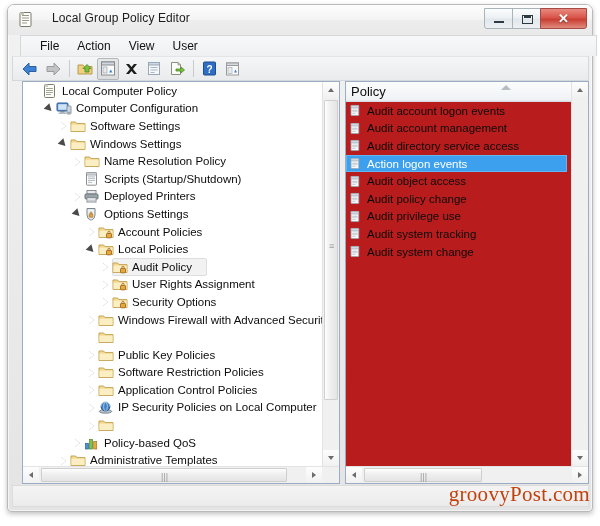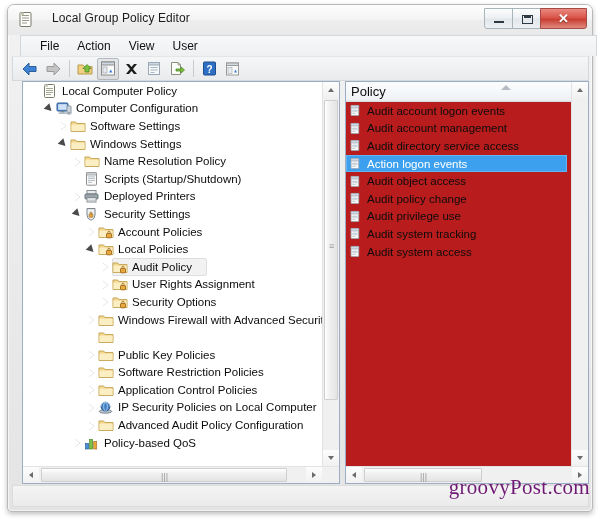--- a/index.html
+++ b/index.html
@@ -374,24 +374,24 @@
     width: 577px;
     height: 22px;
     background: linear-gradient(180deg, #f4f4f4 0%, #ebebeb 100%);
     border: 1px solid #dcdcdc;
     box-sizing: border-box;
   }
 
   .watermark {
     position: absolute;
     right: 10px;
-    bottom: 26px;
+    bottom: 19px;
     font-family: "Liberation Serif", serif;
     font-size: 21px;
-    color: #701a75;
+    color: #c2410c;
     letter-spacing: .3px;
     white-space: nowrap;
   }
 </style>
 </head>
 <body>
 
 <div id="screen">
 
   <div class="window">
@@ -593,21 +593,21 @@
               </div>
               <div class="trow">
                 <div style="width: 48px; min-width: 48px;"></div>
                 <div class="exp expanded"></div>
                 <div class="ticon"><svg width="16" height="14" viewBox="0 0 16 14">
                     <path d="M3 1.5 L11 1.5 L11 8 Q11 12 7 13.2 Q3 12 3 8 Z" fill="#cfd6dd" stroke="#7c848c"></path>
                     <path d="M3.8 2.3 L10.2 2.3 L10.2 8 Q10.2 11.3 7 12.4 Q3.8 11.3 3.8 8 Z" fill="#eef1f4"></path>
                     <rect x="5.2" y="7" width="3.6" height="3.2" rx="0.5" fill="#e8a83c" stroke="#a9742a" stroke-width="0.8"></rect>
                     <path d="M6.1 7 L6.1 6 A0.9 0.9 0 0 1 7.9 6 L7.9 7" fill="none" stroke="#a9742a" stroke-width="0.9"></path>
                   </svg></div>
-                <span class="tlabel">Security Settings</span>
+                <span class="tlabel">Options Settings</span>
               </div>
               <div class="trow">
                 <div style="width: 62px; min-width: 62px;"></div>
                 <div class="exp collapsed"></div>
                 <div class="ticon"><svg width="16" height="14" viewBox="0 0 16 14">
                     <path d="M1 3 L5.6 3 L7 4.6 L15 4.6 L15 12.5 L1 12.5 Z" fill="#f4d88f" stroke="#c4a556"></path>
                     <path d="M1.4 5.6 L14.6 5.6 L14.6 12.1 L1.4 12.1 Z" fill="#fbeec2"></path>
                     <rect x="8.5" y="8.5" width="5" height="4.3" rx="0.6" fill="#e8a83c" stroke="#a9742a"></rect>
                     <path d="M9.9 8.5 L9.9 7.3 A1.1 1.1 0 0 1 12.1 7.3 L12.1 8.5" fill="none" stroke="#a9742a" stroke-width="1"></path>
                   </svg></div>
@@ -719,31 +719,40 @@
                 <span class="tlabel">IP Security Policies on Local Computer</span>
               </div>
               <div class="trow">
                 <div style="width: 62px; min-width: 62px;"></div>
                 <div class="exp collapsed"></div>
                 <div class="ticon"><svg width="16" height="14" viewBox="0 0 16 14">
                     <path d="M1 3 L5.6 3 L7 4.6 L15 4.6 L15 12.5 L1 12.5 Z" fill="#f6dc9a" stroke="#c2a košti"></path>
                     <path d="M1 3 L5.6 3 L7 4.6 L15 4.6 L15 12.5 L1 12.5 Z" fill="#f4d88f" stroke="#c4a556"></path>
                     <path d="M1.4 5.6 L14.6 5.6 L14.6 12.1 L1.4 12.1 Z" fill="#fbeec2"></path>
                   </svg></div>
-                <span class="tlabel">Advanced Audit Policy Configuration</span>
               </div>
               <div class="trow">
                 <div style="width: 48px; min-width: 48px;"></div>
                 <div class="exp collapsed"></div>
                 <div class="ticon"><svg width="16" height="14" viewBox="0 0 16 14">
                     <rect x="1.5" y="7.5" width="3" height="5.5" fill="#4a90d9" stroke="#2b6099" stroke-width="0.7"></rect>
                     <rect x="5.6" y="3.5" width="3" height="9.5" fill="#7cc24a" stroke="#4d8a28" stroke-width="0.7"></rect>
                     <rect x="9.7" y="5.5" width="3" height="7.5" fill="#e8a83c" stroke="#a9742a" stroke-width="0.7"></rect>
                   </svg></div>
                 <span class="tlabel">Policy-based QoS</span>
+              </div>
+              <div class="trow">
+                <div style="width: 34px; min-width: 34px;"></div>
+                <div class="exp collapsed"></div>
+                <div class="ticon"><svg width="16" height="14" viewBox="0 0 16 14">
+                    <path d="M1 3 L5.6 3 L7 4.6 L15 4.6 L15 12.5 L1 12.5 Z" fill="#f6dc9a" stroke="#c2a košti"></path>
+                    <path d="M1 3 L5.6 3 L7 4.6 L15 4.6 L15 12.5 L1 12.5 Z" fill="#f4d88f" stroke="#c4a556"></path>
+                    <path d="M1.4 5.6 L14.6 5.6 L14.6 12.1 L1.4 12.1 Z" fill="#fbeec2"></path>
+                  </svg></div>
+                <span class="tlabel">Administrative Templates</span>
               </div>
             </div>
 
           <div class="vscroll">
             <div class="sb-arrow" style="top:0; left:0;">
               <span class="tri up"></span>
             </div>
             <div class="sb-thumb" style="top:18px; left:1px; width:14px; height:300px;">
               <span class="grip" style="left:4px; top:141px;">≡</span>
             </div>
@@ -864,21 +873,21 @@
               </div>
               <div class="lrow">
                 <div class="licon"><svg width="13" height="13" viewBox="0 0 16 14">
                     <rect x="2.5" y="0.8" width="9.5" height="12.4" rx="0.8" fill="#f7f9fb" stroke="#9aa4ae"></rect>
                     <rect x="2.5" y="0.8" width="9.5" height="2.2" fill="#cfdae6" stroke="#9aa4ae" stroke-width="0.7"></rect>
                     <rect x="4" y="4.6" width="6.5" height="0.8" fill="#aeb8c2"></rect>
                     <rect x="4" y="6.4" width="6.5" height="0.8" fill="#aeb8c2"></rect>
                     <rect x="4" y="8.2" width="6.5" height="0.8" fill="#aeb8c2"></rect>
                     <rect x="4" y="10" width="4" height="0.8" fill="#aeb8c2"></rect>
                   </svg></div>
-                <span>Audit system access</span>
+                <span>Audit system change</span>
               </div>
             </div>
 
           <div class="vscroll withhdr">
             <div class="sb-arrow" style="top:0; left:0;">
               <span class="tri up"></span>
             </div>
             <div class="sb-arrow" style="bottom:0; left:0;">
               <span class="tri down"></span>
             </div>

